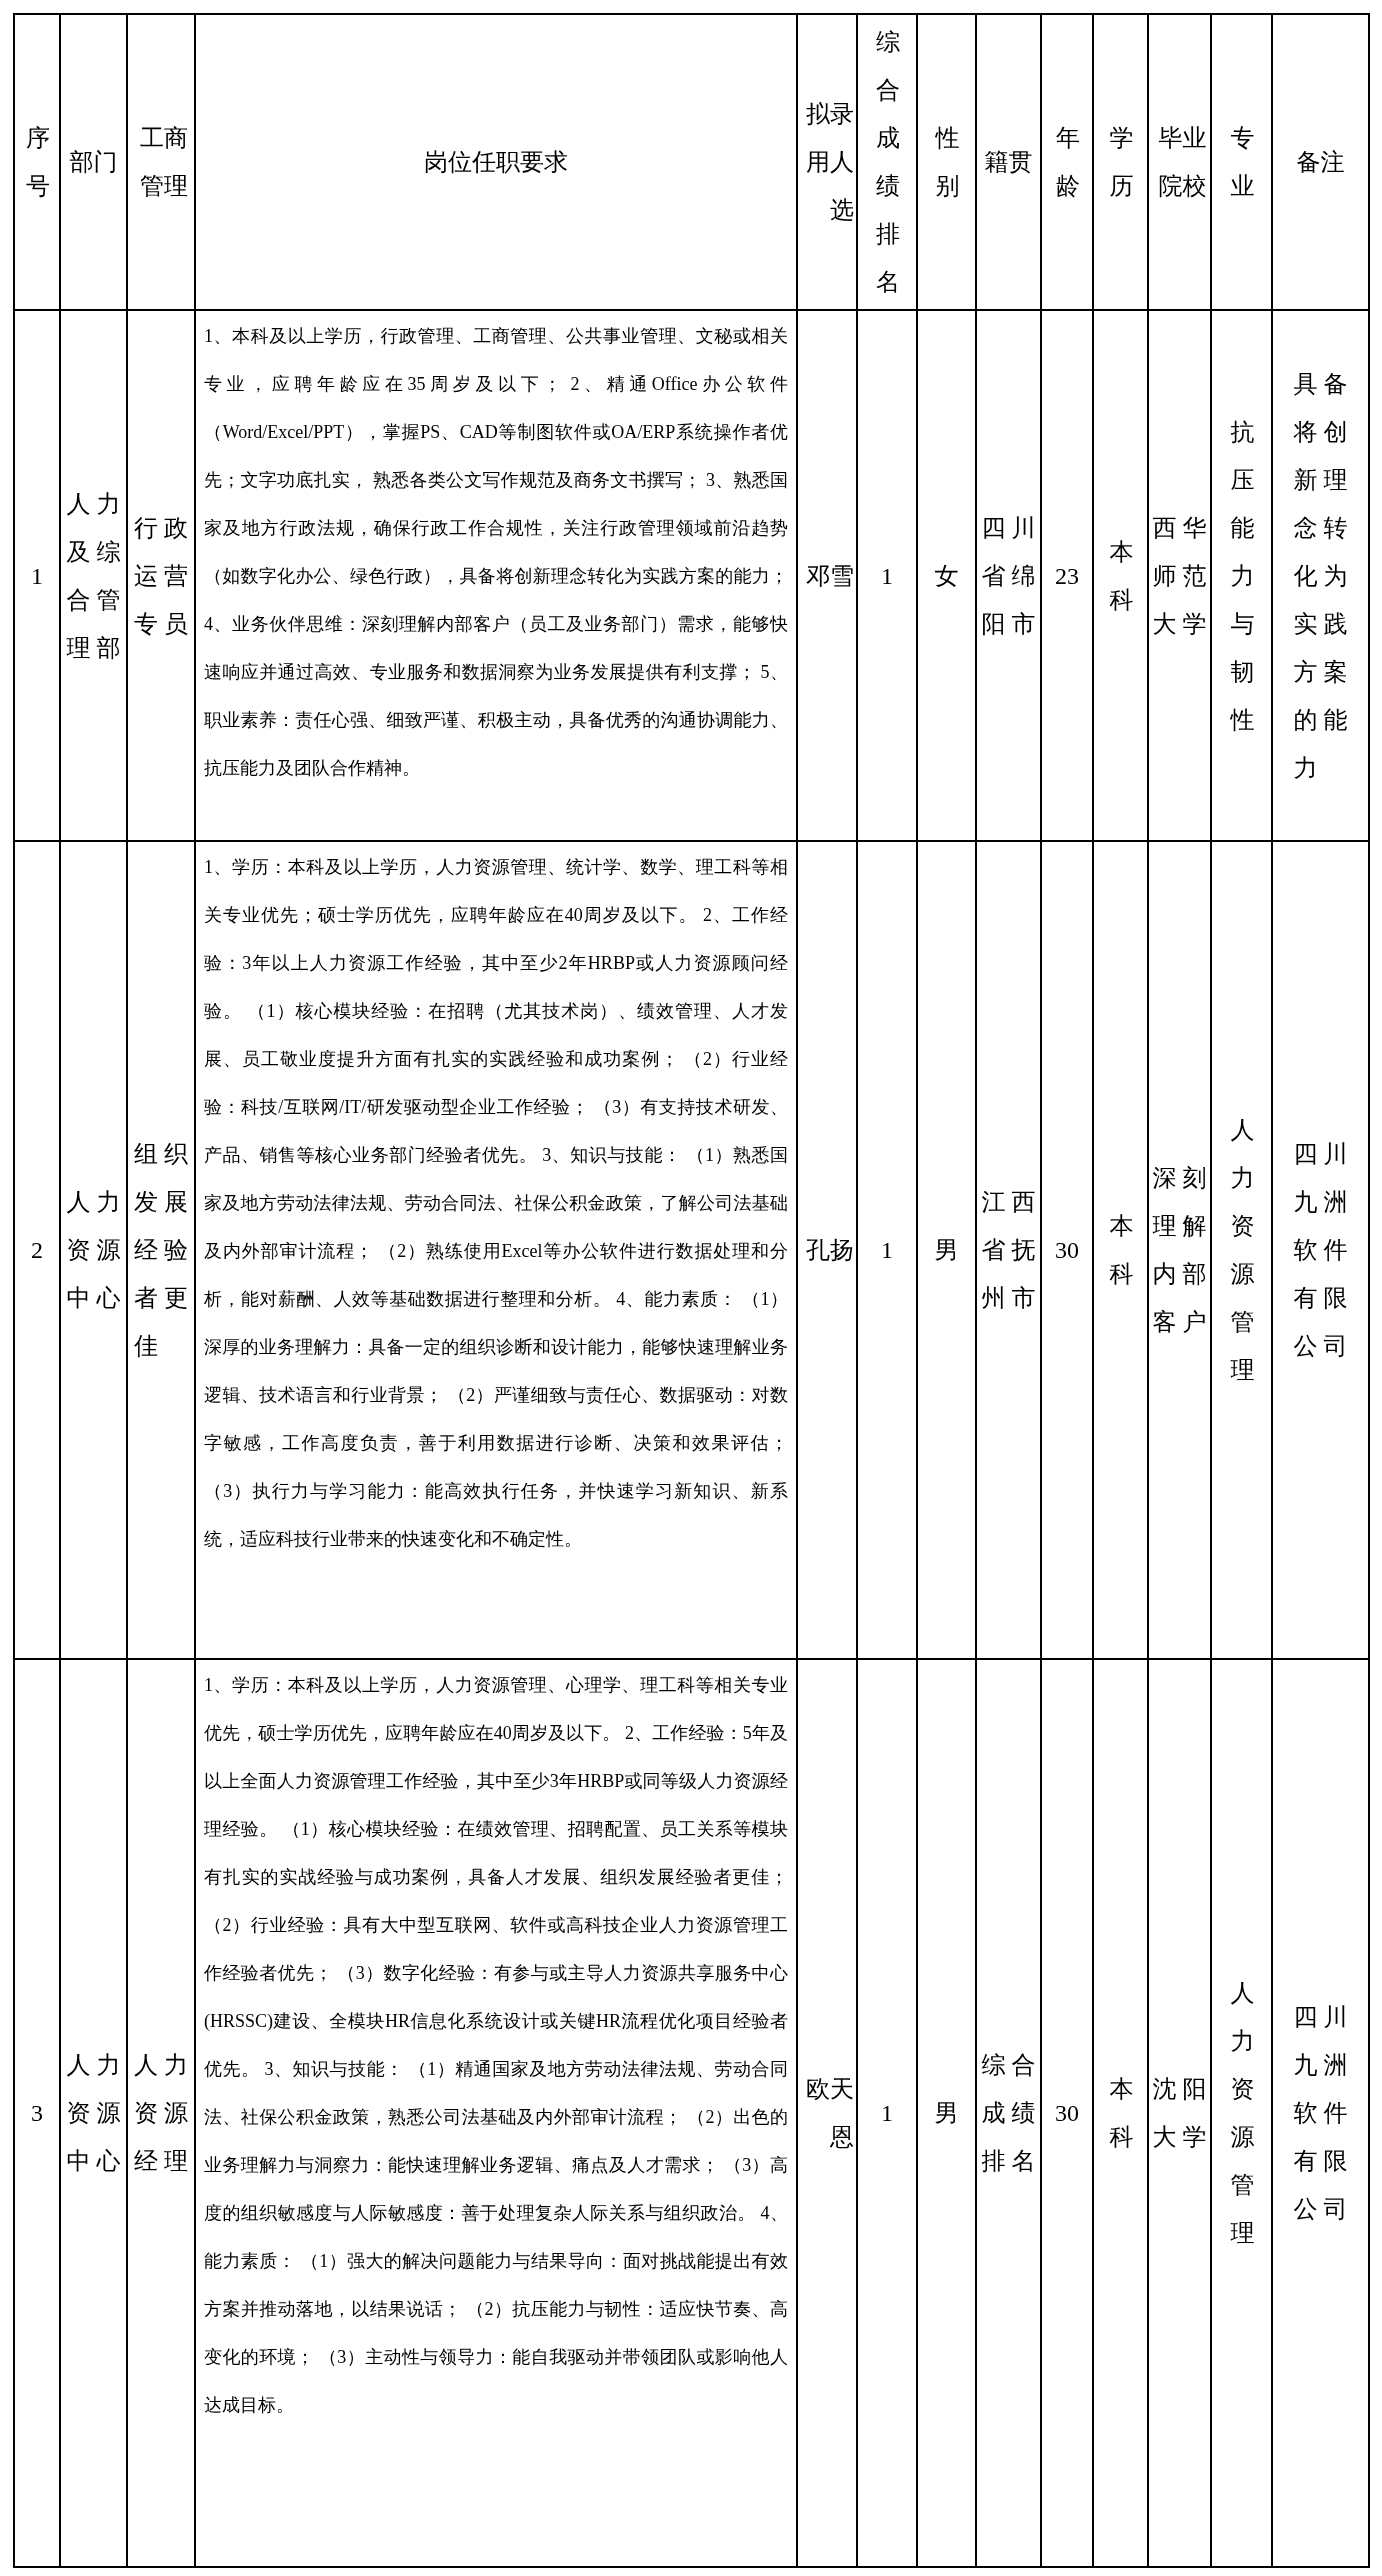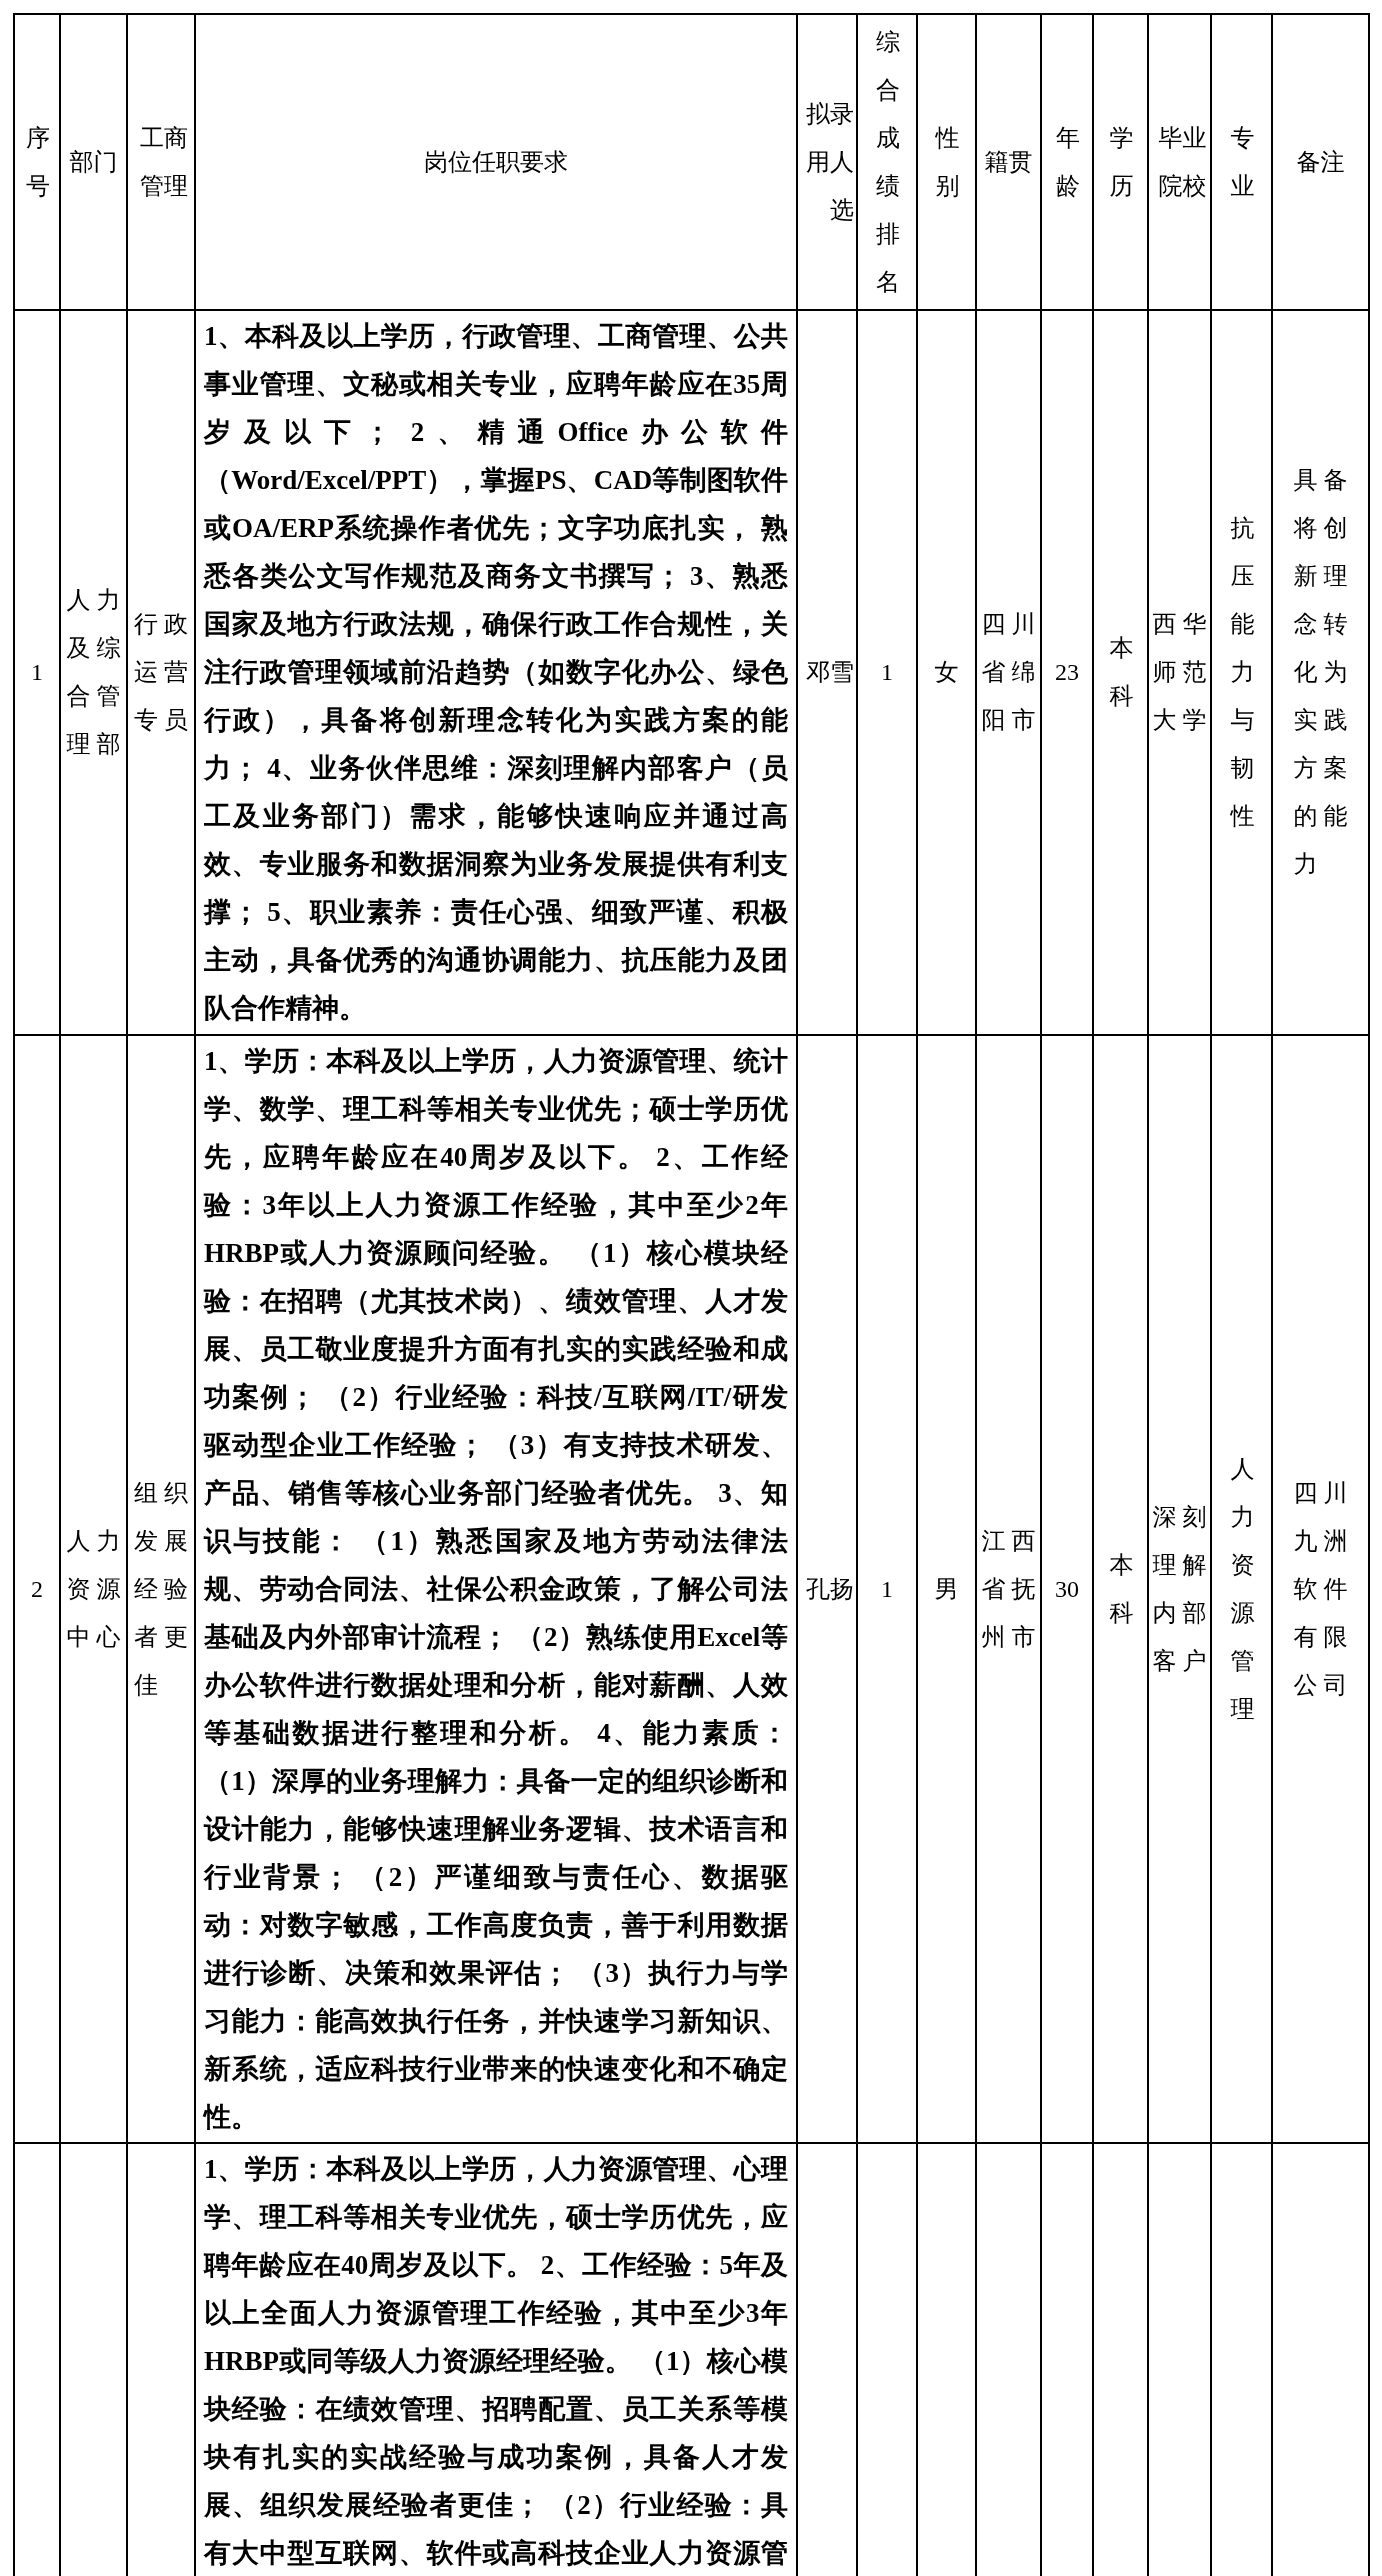--- a/index.html
+++ b/index.html
@@ -20,24 +20,23 @@
     padding:0;
     overflow:hidden;
   }
   tr.hr{height:296px;}
   tr.r1{height:531px;}
   tr.r2{height:818px;}
   tr.r3{height:908px;}
   
   td.req{vertical-align:top;padding:1.3px 8px;}
   td.req .reqtext{
-    font-size:27px;line-height:48px;
+    font-size:18px;line-height:48px;
     text-align:justify;
     word-break:break-word;
-    font-weight:bold;
   }
   
   .w1{width:26px;margin:0 auto;word-break:break-all;}
   .w2{width:54px;margin:0 auto;word-break:break-all;}
   .dist{text-align:justify;text-align-last:justify;}
   .cen{text-align:right;}
 </style>
 </head>
 <body>
 

